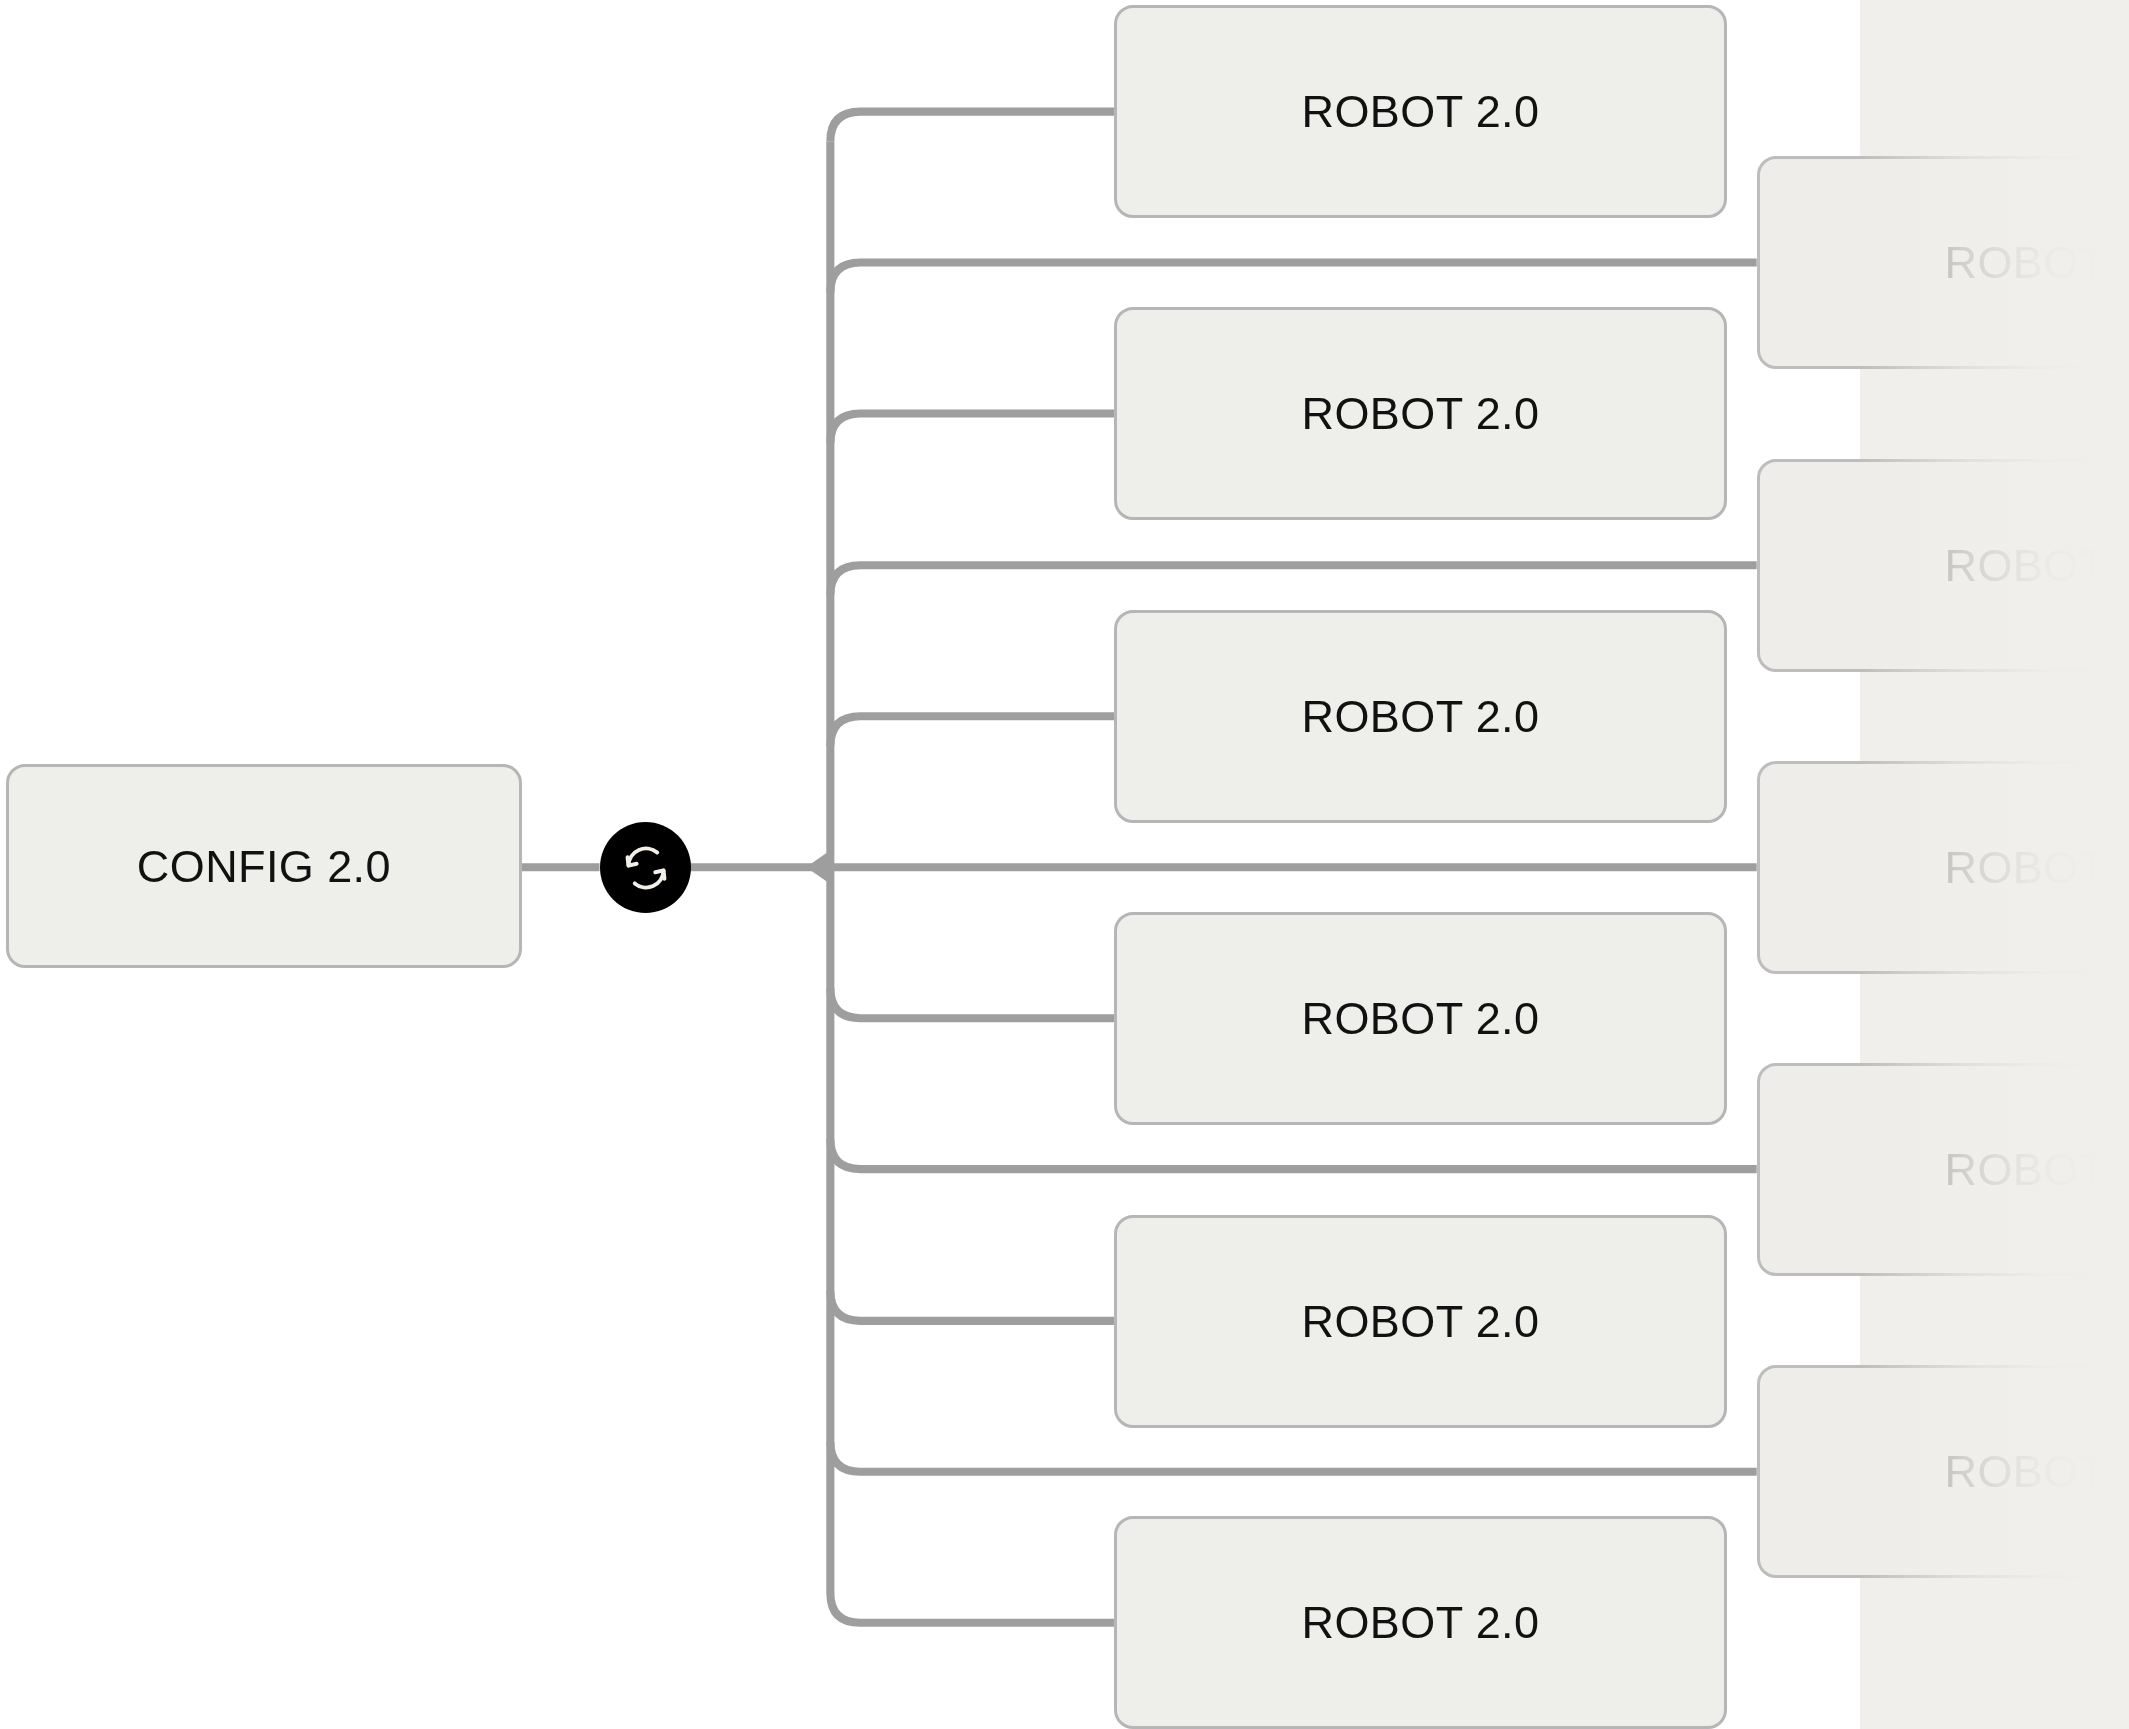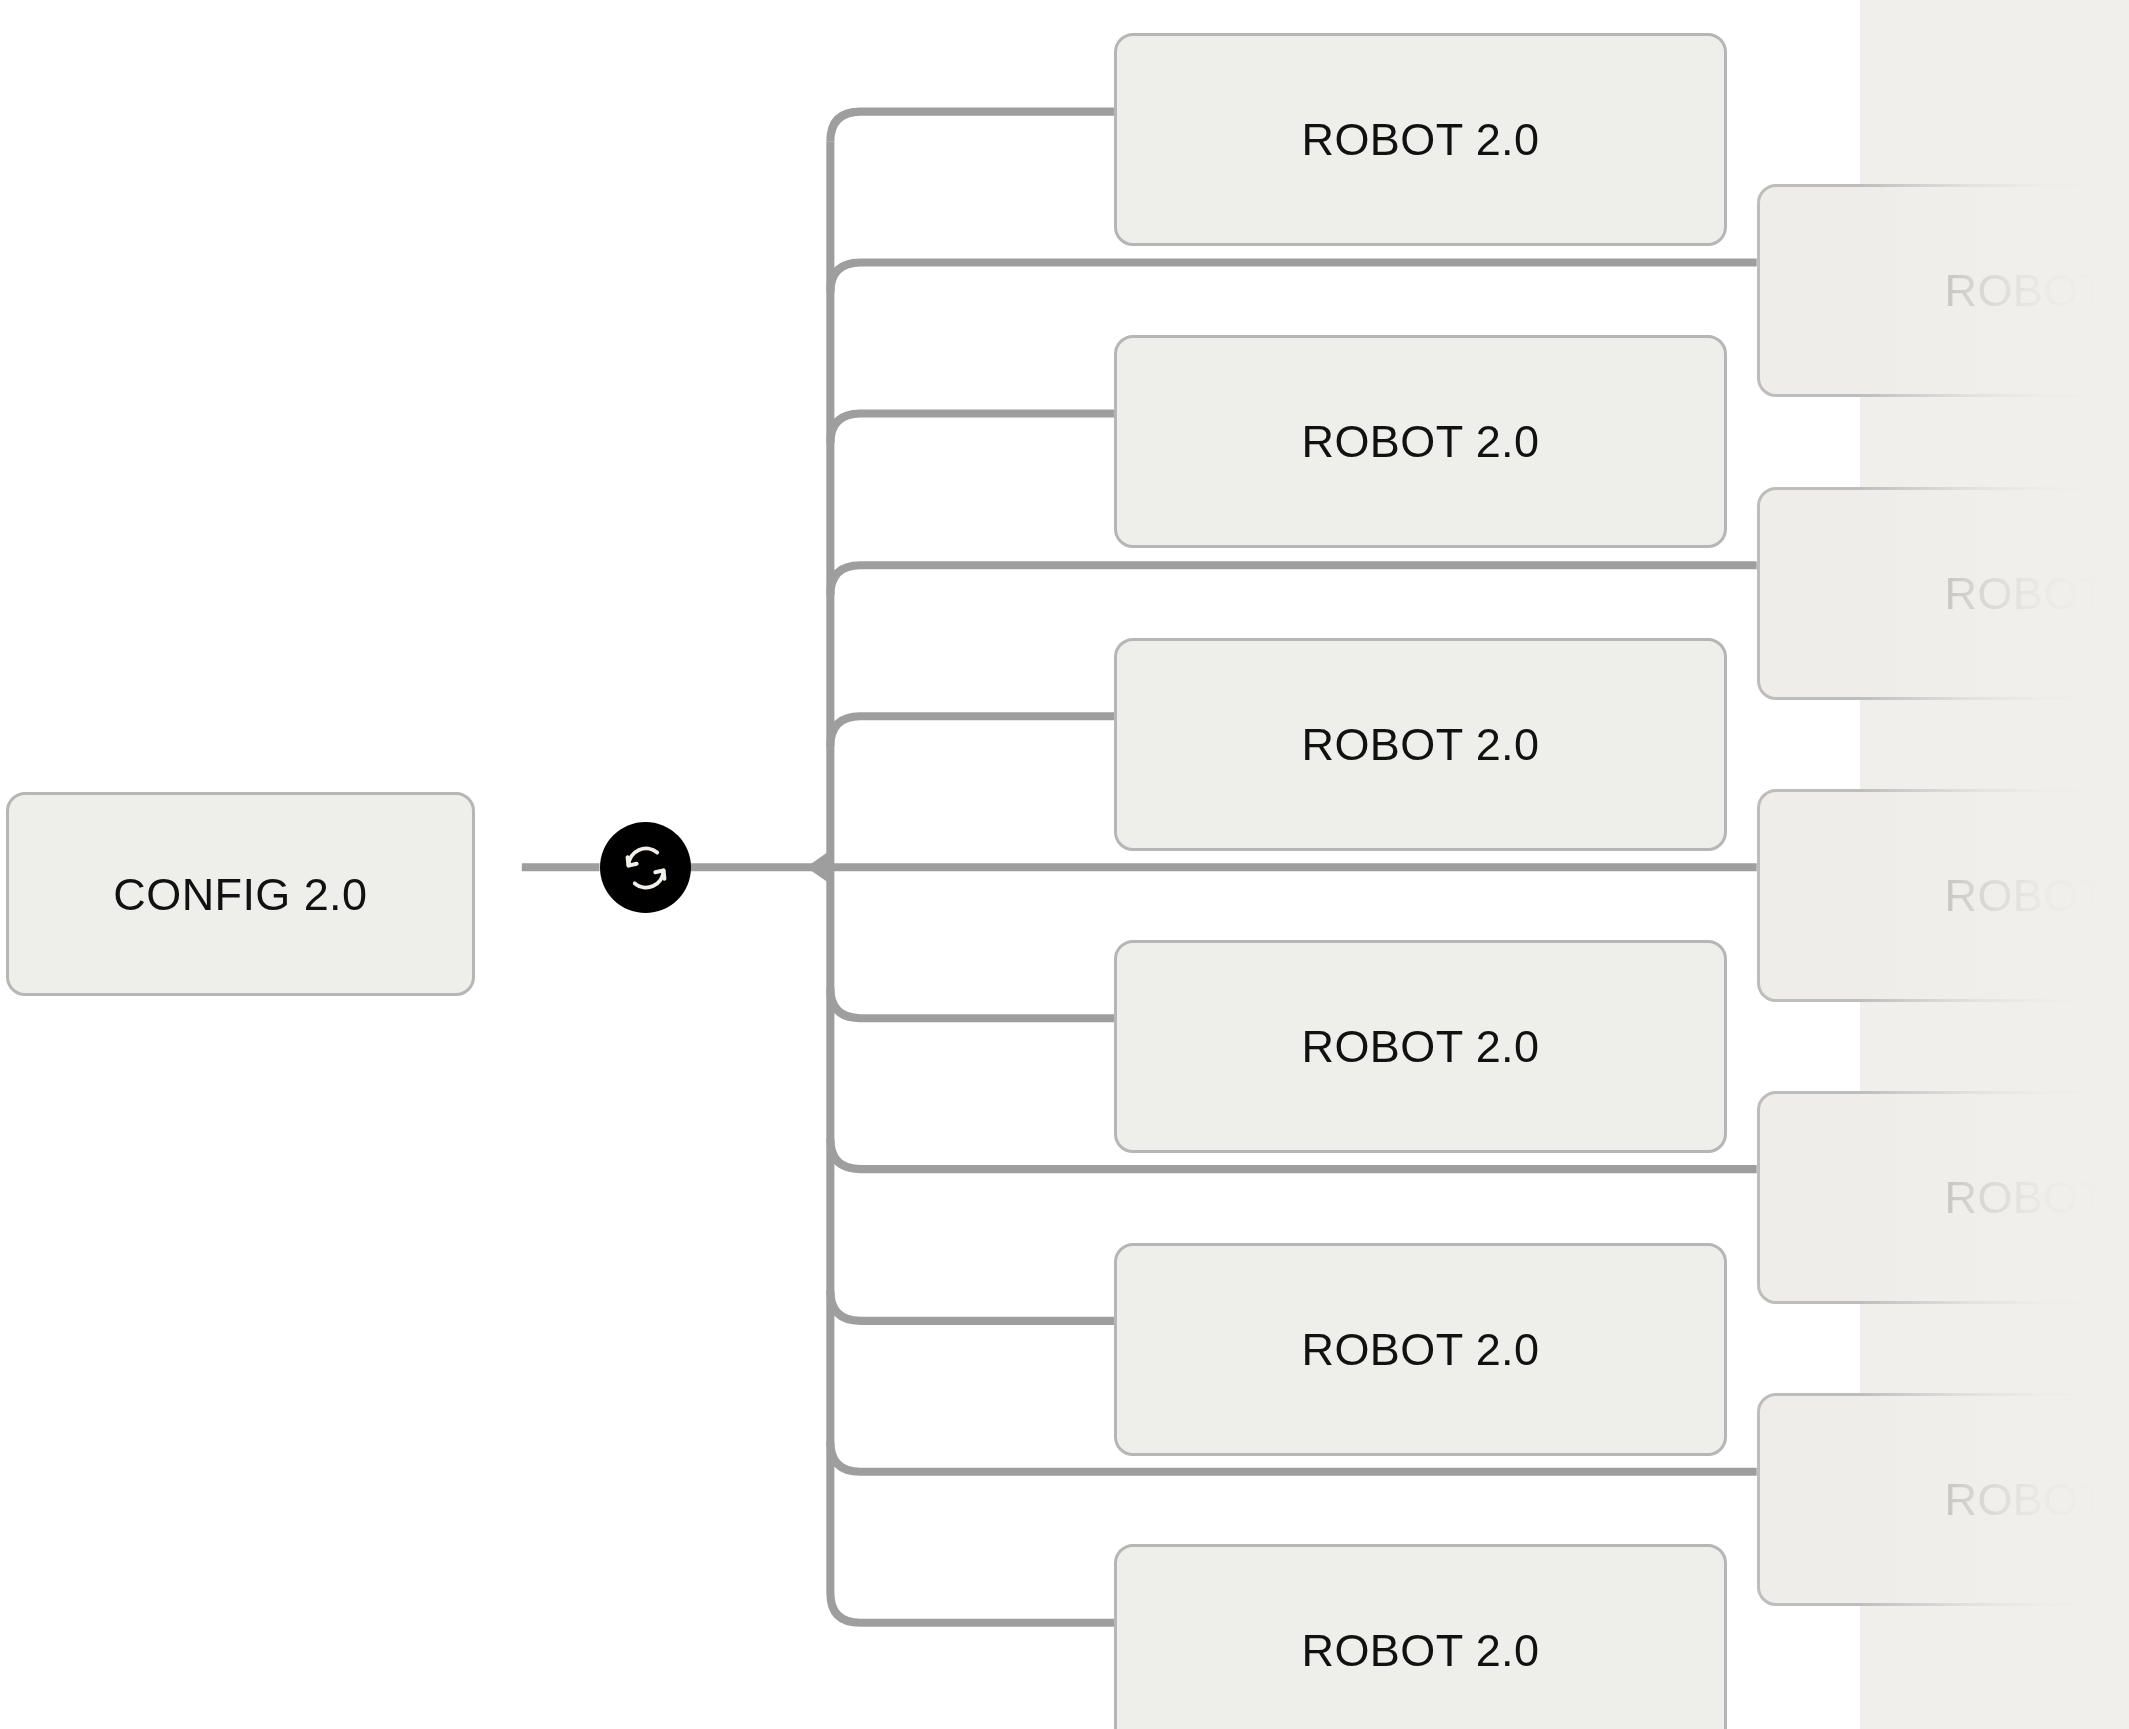--- a/index.html
+++ b/index.html
@@ -36,33 +36,32 @@
   .node {
     position: absolute;
     box-sizing: border-box;
     background: #eeeeea;
     border: 3.7px solid #b6b6b6;
     border-radius: 19px;
     display: flex;
     align-items: center;
     justify-content: center;
     z-index: 3;
-    margin-top: 28px;
   }
   .node-label {
     font-size: 45px;
     color: #111111;
     letter-spacing: 0.4px;
     white-space: nowrap;
     line-height: 1;
   }
   
   #node-root {
     left: 5.9px; top: 764px;
-    width: 469px; height: 204px;
+    width: 516px; height: 204px;
   }
   
   .node-primary {
     left: 1114px;
     width: 613px;
     height: 213px;
   }
   
   .node-secondary {
     left: 1757px;

